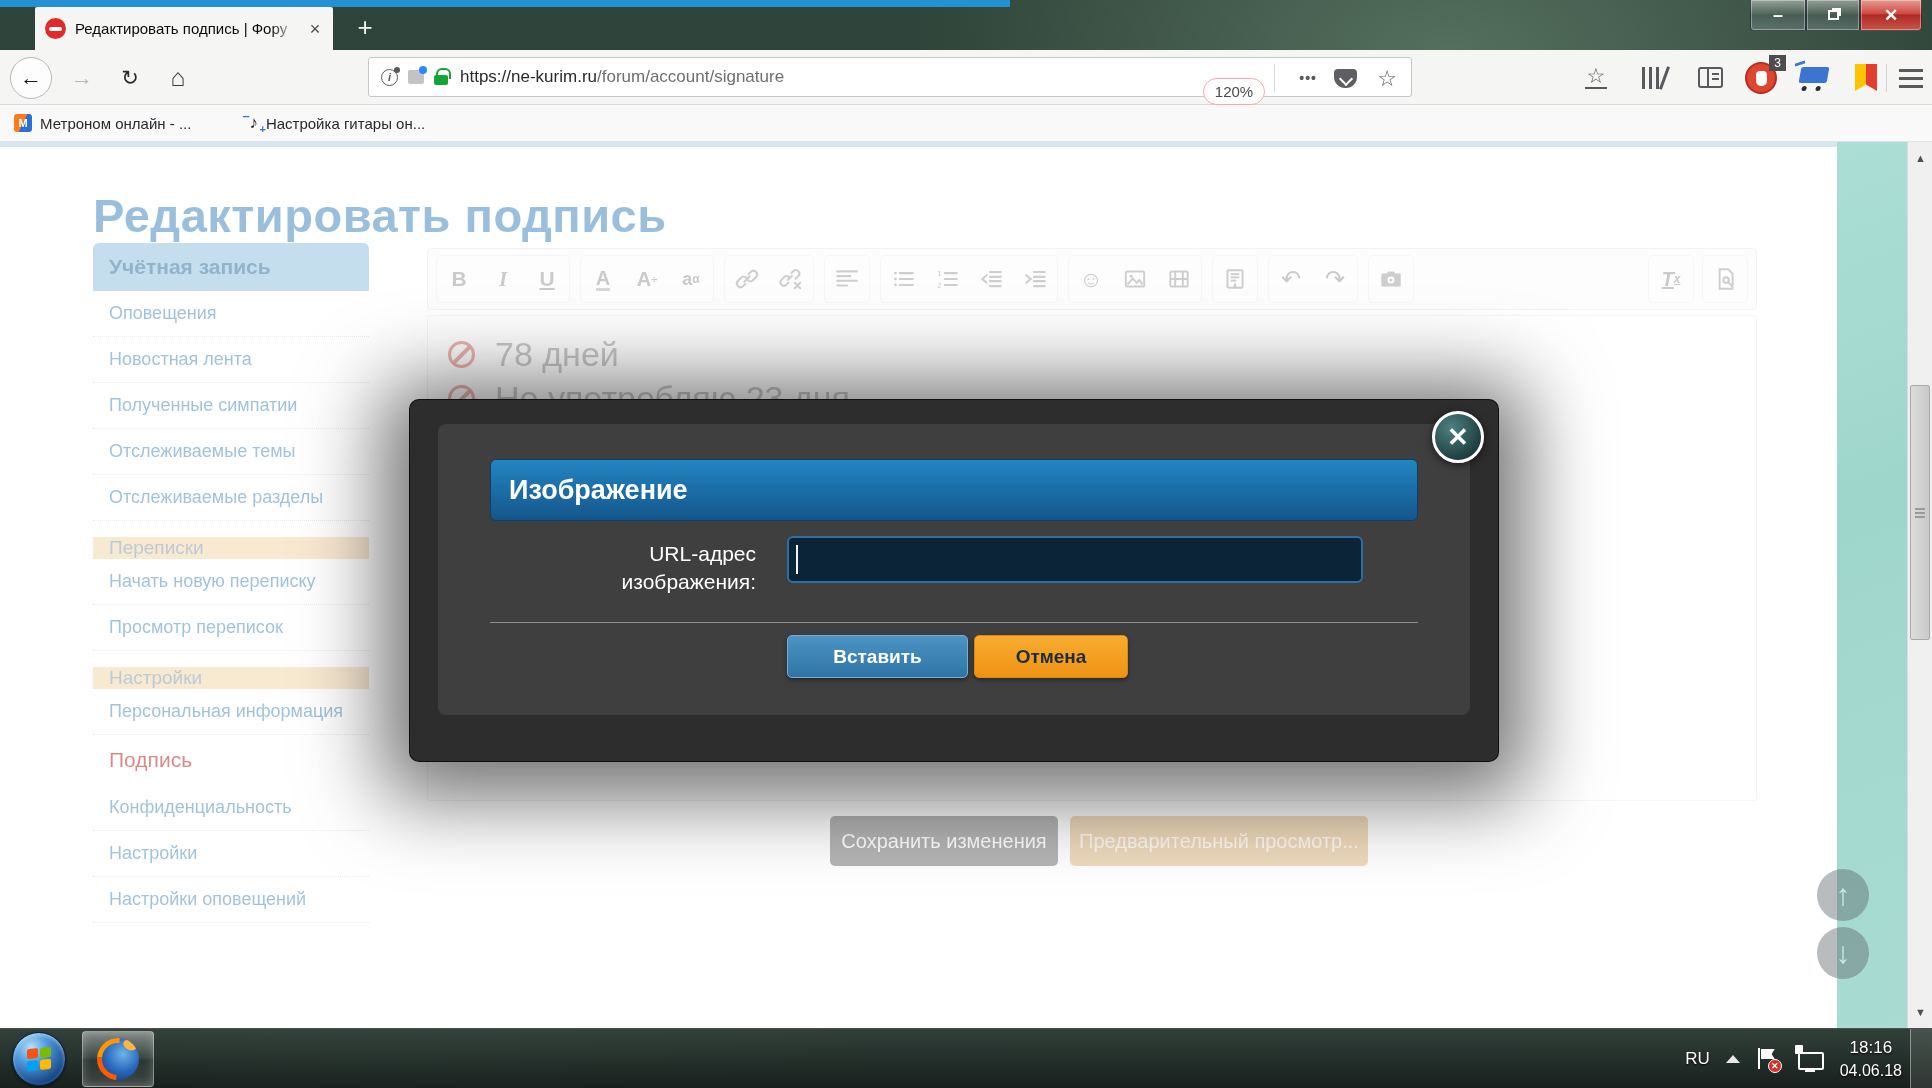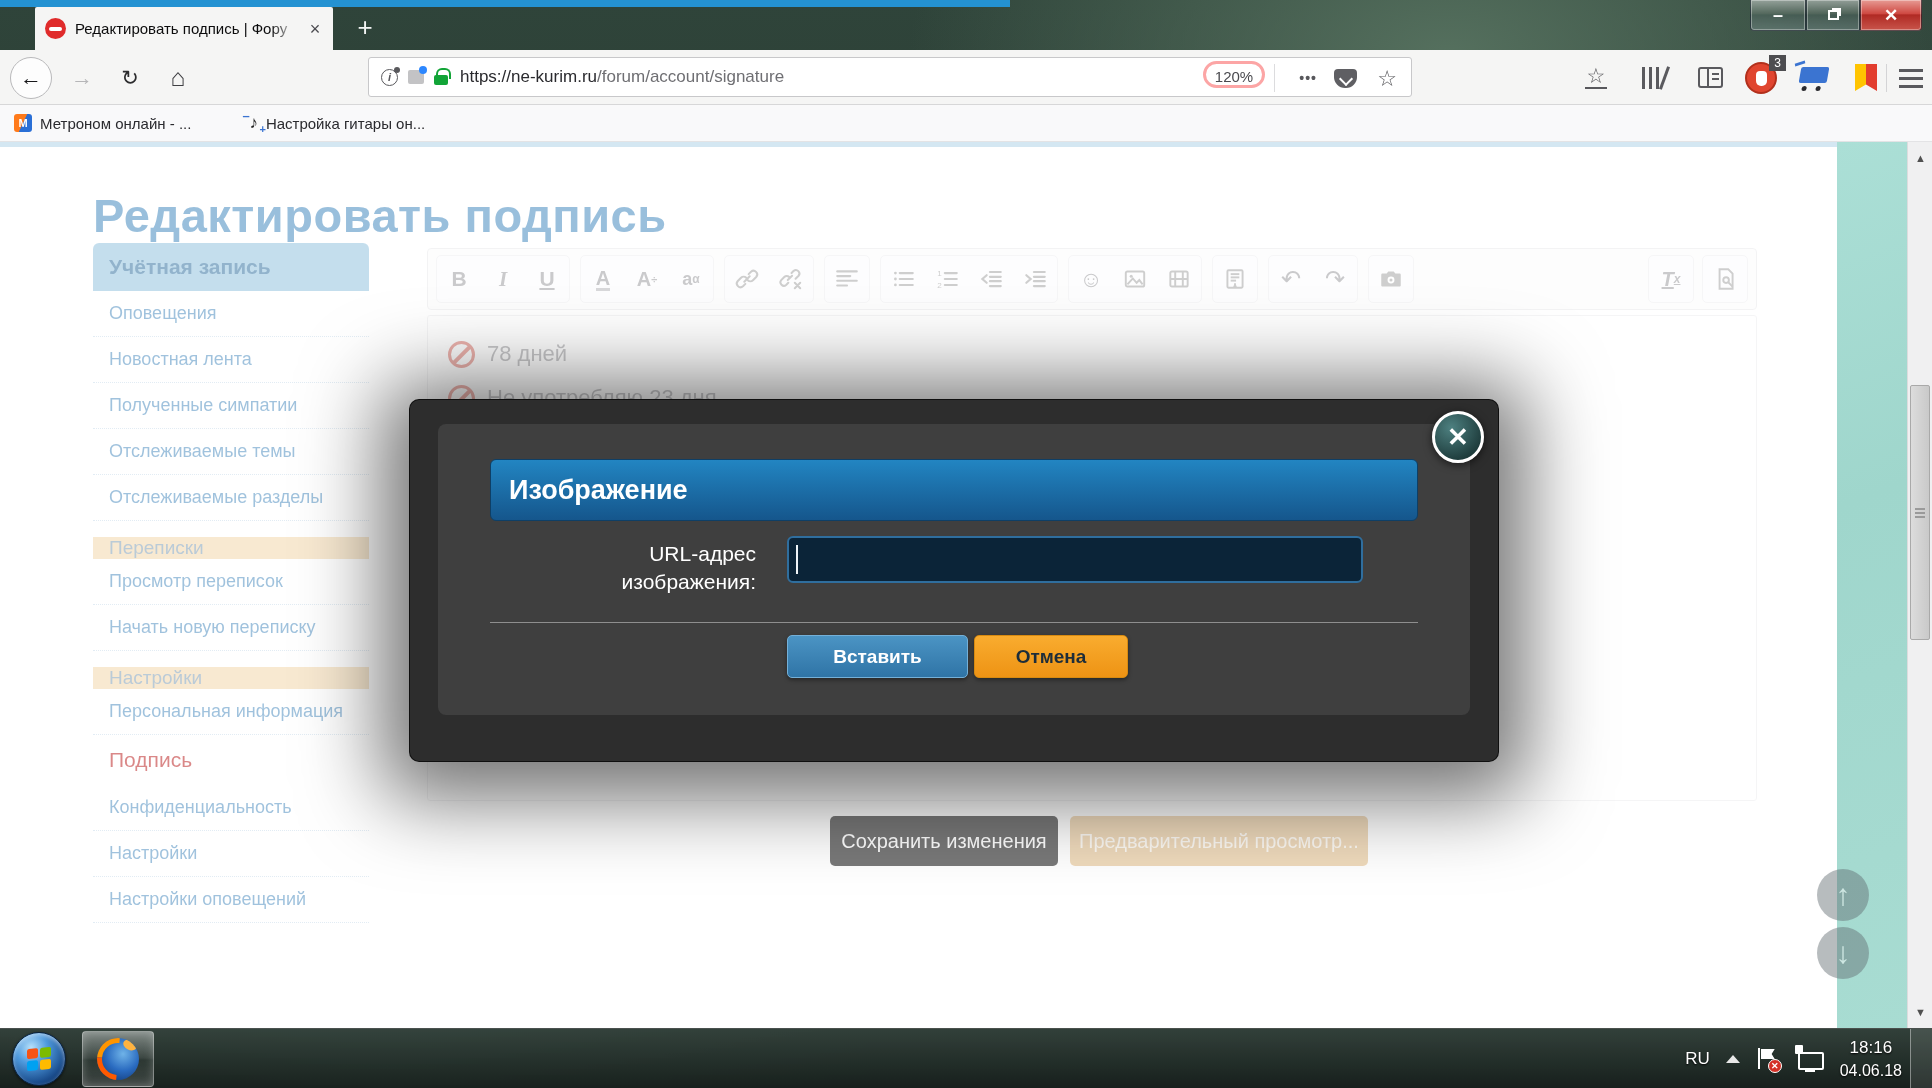--- a/index.html
+++ b/index.html
@@ -42,21 +42,21 @@
   .idicons { display:flex; align-items:center; gap:10px; }
   .infoicon { width:17px; height:17px; border:1.6px solid #58585c; border-radius:50%; font-size:11px; font-style:italic; font-weight:bold; color:#58585c; text-align:center; line-height:14px; position:relative; }
   .infoicon::after { content:""; position:absolute; right:-3px; top:-3px; width:6px; height:6px; border-radius:50%; background:#58585c; }
   .permicon { width:16px; height:14px; background:#c3c3c5; border-radius:2px; position:relative; }
   .permicon::after { content:""; position:absolute; right:-3px; top:-4px; width:8px; height:8px; border-radius:50%; background:#2c87ff; }
   .lockicon { width:14px; height:10px; background:#12a437; border-radius:2px; position:relative; margin-top:6px; }
   .lockicon::before { content:""; position:absolute; left:1.5px; top:-7px; width:11px; height:9px; border:2.5px solid #12a437; border-bottom:none; border-radius:6px 6px 0 0; }
   .urltext { margin-left:12px; font-size:17px; white-space:nowrap; }
   .urltext .dom { color:#2a2a2e; }
   .urltext .pth { color:#6f6f73; }
-  .zoompill { position:absolute; right:146px; top:3px; width:62px; height:27px; border:3px solid #fca5a5; border-radius:14px; font-size:15px; color:#4a4a4f; text-align:center; line-height:25px; background:#fff; }
+  .zoompill { position:absolute; right:146px; top:20px; width:62px; height:27px; border:1px solid #fca5a5; border-radius:14px; font-size:15px; color:#4a4a4f; text-align:center; line-height:25px; background:#fff; }
   .urldiv { position:absolute; right:136px; top:6px; width:1px; height:28px; background:#dcdcde; }
   .dots { position:absolute; right:94px; top:0; height:40px; line-height:40px; font-size:14px; letter-spacing:1px; color:#58585c; font-weight:bold; }
   .pocket { position:absolute; right:54px; top:11px; width:23px; height:19px; background:#5f5f63; border-radius:4px 4px 11px 11px; }
   .pocket::after { content:""; position:absolute; left:6.5px; top:5px; width:8px; height:8px; border-left:2.5px solid #fff; border-bottom:2.5px solid #fff; transform:rotate(-45deg); }
   .bstar { position:absolute; right:14px; top:0; height:40px; line-height:42px; font-size:22px; color:#58585c; }
   .ricon { position:absolute; top:9px; width:40px; height:37px; display:flex; align-items:center; justify-content:center; }
   .startray { font-size:21px; color:#58585c; border-bottom:2px solid #58585c; line-height:20px; padding:0 2px 1px; }
   .library { width:24px; height:22px; background:linear-gradient(90deg,#5a5a5e 0 3px,transparent 3px 7px,#5a5a5e 7px 10px,transparent 10px 14px,#5a5a5e 14px 17px,transparent 17px); position:relative; }
   .library::after { content:""; position:absolute; right:0; top:-1px; width:3px; height:24px; background:#5a5a5e; transform:rotate(20deg); }
   .sbtoggle { width:25px; height:21px; border:2px solid #5a5a5e; border-radius:3px; position:relative; }
@@ -107,26 +107,26 @@
   .g-sz { font-size:20px; font-weight:bold; position:relative; }
   .g-sz small { font-size:11px; vertical-align:middle; }
   .g-case { font-size:18px; font-weight:bold; }
   .g-case small { font-size:12px; }
   .g-undo { font-size:24px; }
   .g-smiley { font-size:23px; }
   .g-tx { font-size:20px; font-style:italic; font-weight:bold; text-decoration:underline; }
   .g-tx sub { font-size:12px; text-decoration:none; }
   .tright { margin-left:auto; display:flex; gap:8px; }
   .edcontent { margin-top:5px; height:486px; background:#fff; border:1px solid #ededef; border-radius:3px; padding:16px 20px; }
-  .edline { display:flex; align-items:center; gap:12px; height:44px; color:#98989c; font-size:22px; }
+  .edline { display:flex; align-items:center; gap:20px; height:44px; color:#98989c; font-size:34px; }
   .banicon { width:27px; height:27px; border:3px solid #df7066; border-radius:50%; position:relative; flex:0 0 auto; }
   .banicon::after { content:""; position:absolute; left:-1px; top:9px; width:23px; height:3.5px; background:#df7066; transform:rotate(-45deg); }
 
   .pgbtns { position:absolute; left:830px; top:674px; display:flex; gap:12px; }
-  .savebtn { width:228px; height:50px; background:#000000; border-radius:5px; color:#fff; font-size:20px; display:flex; align-items:center; justify-content:center; }
+  .savebtn { width:228px; height:50px; background:#737373; border-radius:5px; color:#fff; font-size:20px; display:flex; align-items:center; justify-content:center; }
   .prevbtn { width:298px; height:50px; background:#e2b97f; border-radius:5px; color:#fdf6ea; font-size:20px; display:flex; align-items:center; justify-content:center; }
 
   .floatbtn { position:absolute; left:1817px; width:52px; height:52px; border-radius:50%; background:rgba(95,105,110,.85); color:#f2f2f2; font-size:30px; font-weight:bold; display:flex; align-items:center; justify-content:center; }
   .fup { top:727px; } .fdown { top:785px; }
 
   
   .scrollbar { position:absolute; left:1907px; top:142px; width:25px; height:886px; background:#f0f0f1; border-left:1px solid #dcdcde; }
   .sbarrow { position:absolute; left:0; width:25px; text-align:center; font-size:11px; color:#505050; }
   .sbup { top:10px; } .sbdown { bottom:10px; }
   .sbthumb { position:absolute; left:2px; top:243px; width:20px; height:255px; background:linear-gradient(90deg,#dcdcdc,#c9c9c9); border:1px solid #a9a9a9; border-radius:2px; }
@@ -257,22 +257,22 @@
     <div class="pageheading">Редактировать подпись</div>
 
     <div class="sidebar">
       <div class="sb-h-blue">Учётная запись</div>
       <div class="sb-link">Оповещения</div>
       <div class="sb-link">Новостная лента</div>
       <div class="sb-link">Полученные симпатии</div>
       <div class="sb-link">Отслеживаемые темы</div>
       <div class="sb-link">Отслеживаемые разделы</div>
       <div class="sb-h-tan">Переписки</div>
+      <div class="sb-link">Начать новую переписку</div>
       <div class="sb-link">Просмотр переписок</div>
-      <div class="sb-link">Начать новую переписку</div>
       <div class="sb-h-tan">Настройки</div>
       <div class="sb-link">Персональная информация</div>
       <div class="sb-current">Подпись</div>
       <div class="sb-link">Конфиденциальность</div>
       <div class="sb-link">Настройки</div>
       <div class="sb-link">Настройки оповещений</div>
     </div>
 
     <div class="editor">
       <div class="edtoolbar">

